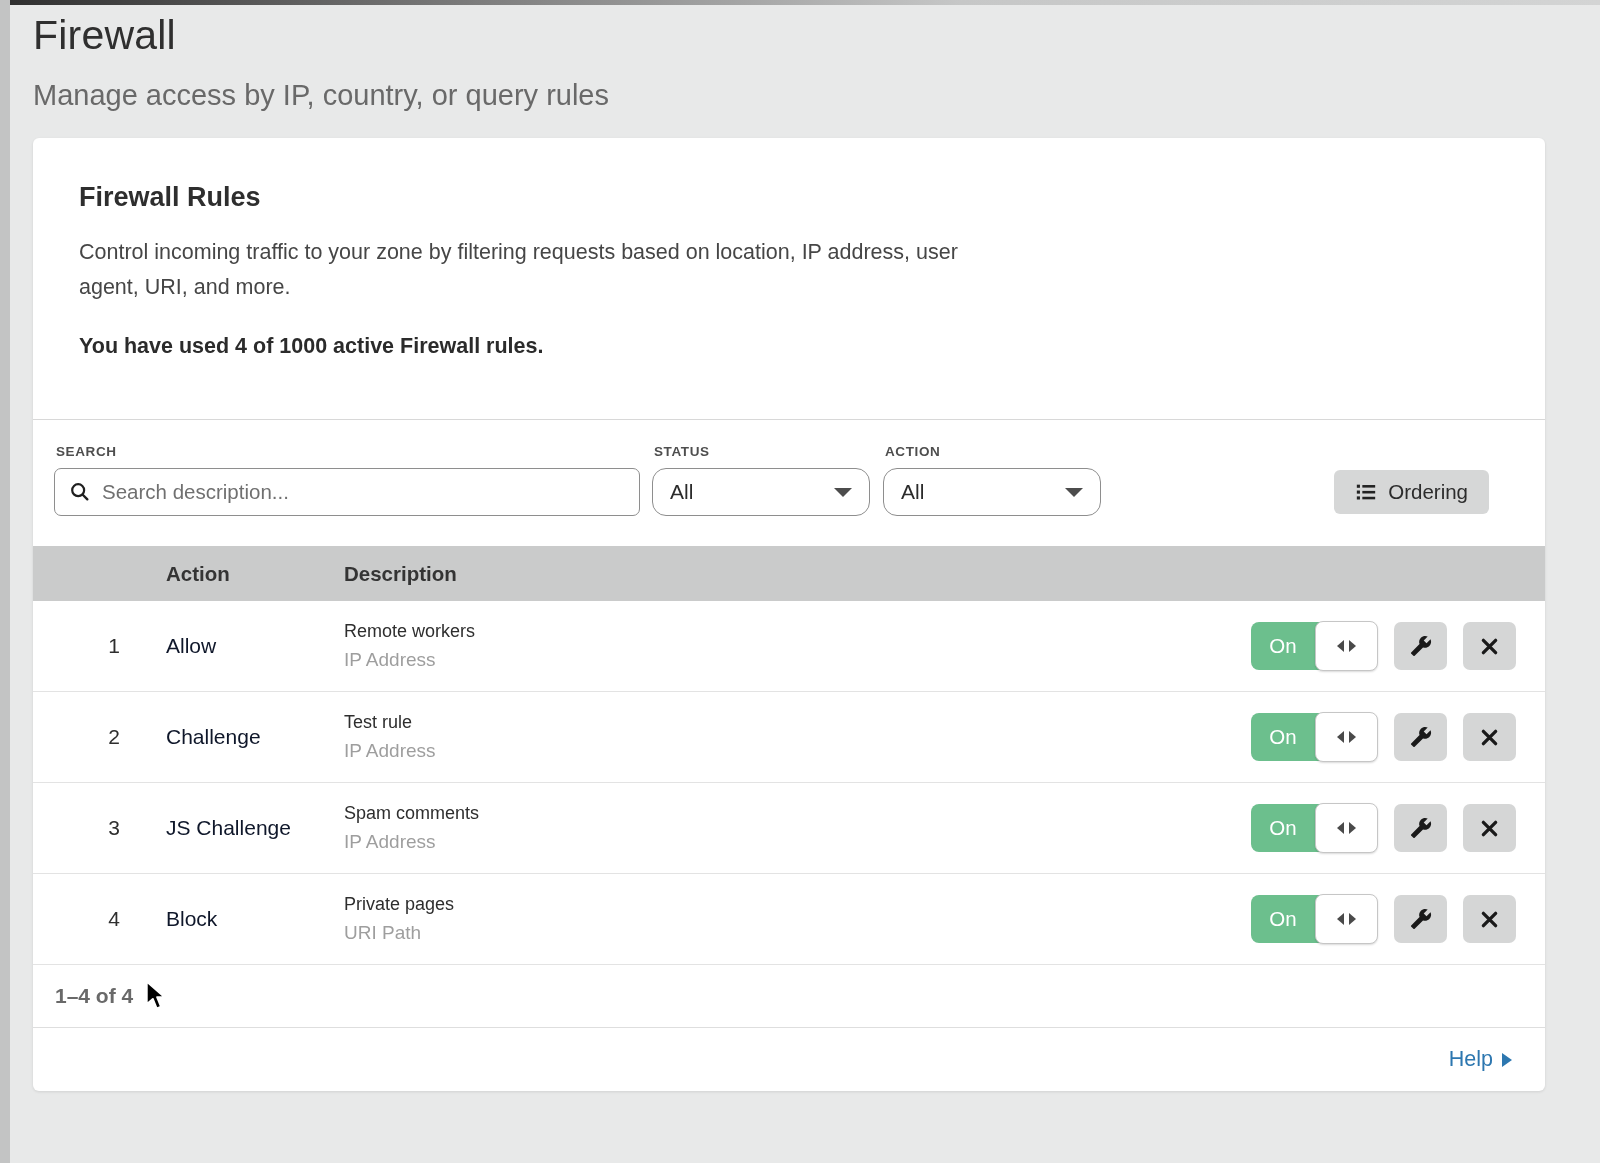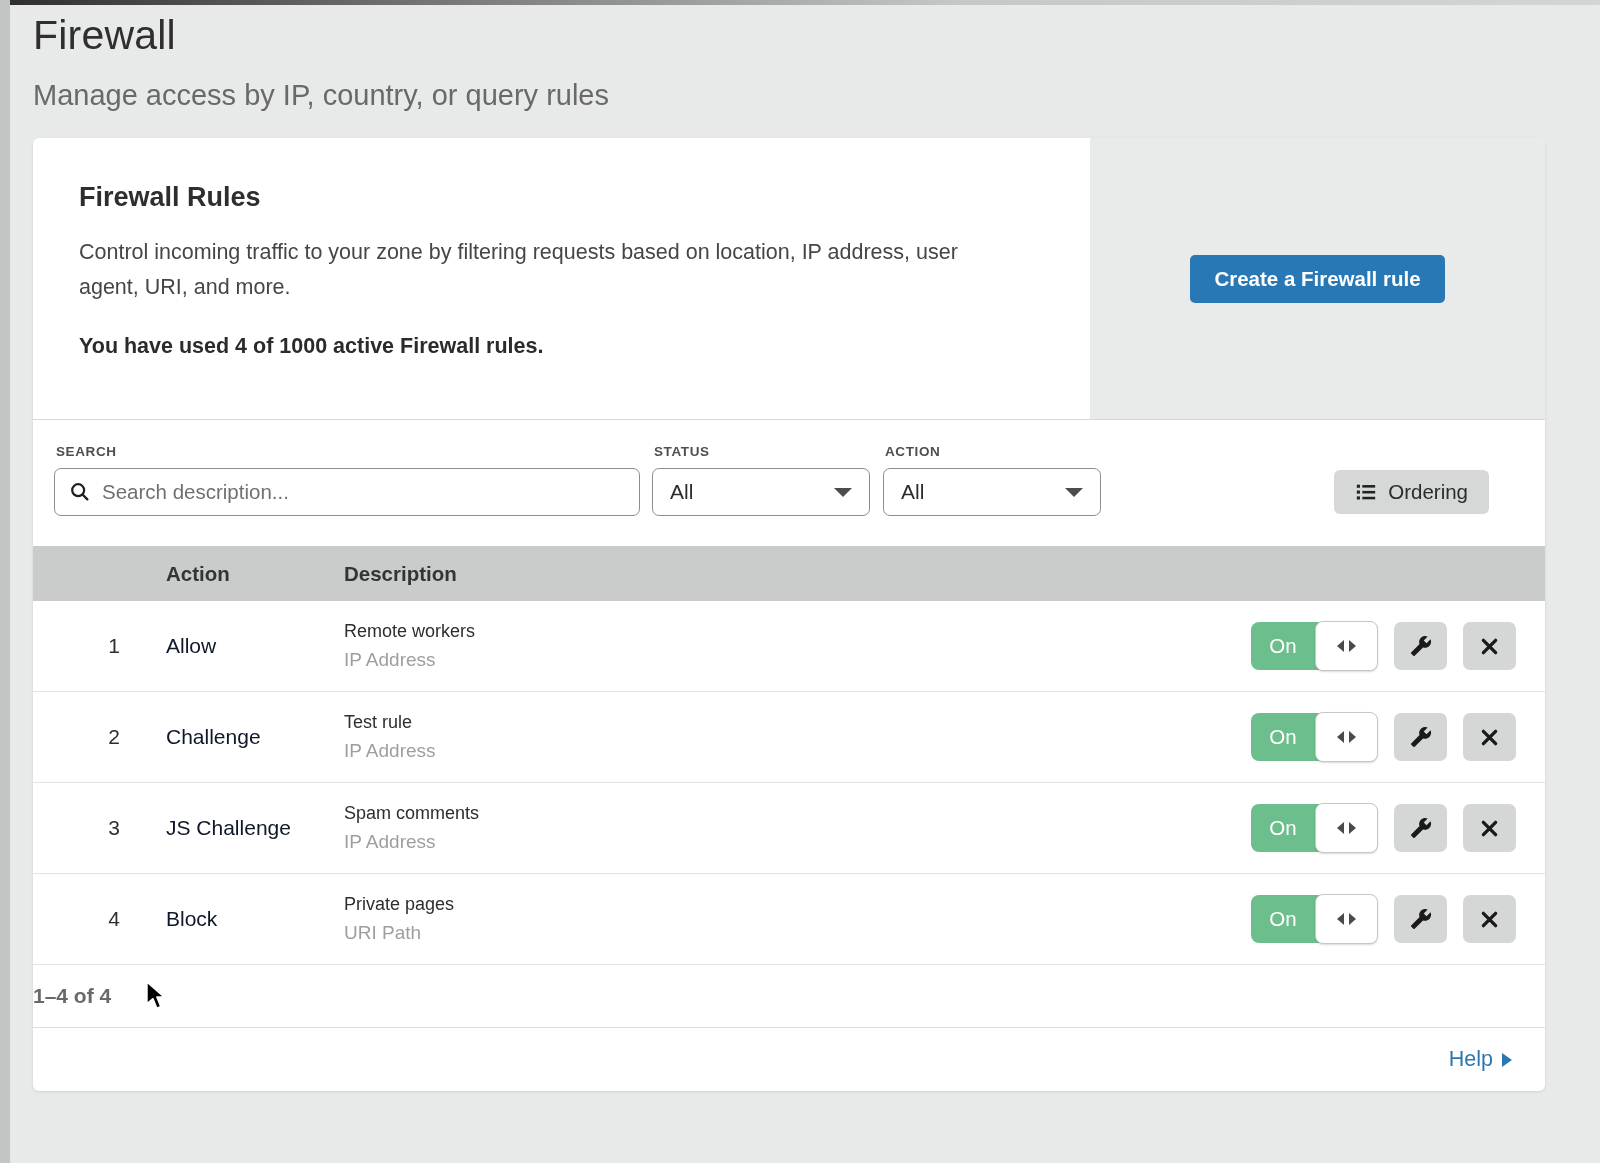--- a/index.html
+++ b/index.html
@@ -54,21 +54,21 @@
   .search-box {
     width: 586px; height: 48px; border: 1px solid #8e8e8e; border-radius: 7px;
     display: flex; align-items: center; padding: 0 14px; background: #fff;
   }
   .search-box input {
     border: none; outline: none; flex: 1; font-family: "Liberation Sans", sans-serif;
     font-size: 20.5px; color: #ef4444; background: transparent; margin-left: 11px;
   }
   .search-box input::placeholder { color: #707070; }
   .select-box {
-    width: 218px; height: 48px; border: 1px solid #8e8e8e; border-radius: 7px;
+    width: 218px; height: 48px; border: 1px solid #8e8e8e; border-radius: 14px;
     display: flex; align-items: center; justify-content: space-between;
     padding: 0 17px; background: #fff; cursor: pointer;
   }
   .select-value { font-size: 21px; color: #2b2b2b; }
   .caret-down {
     width: 0; height: 0; border-left: 9px solid transparent; border-right: 9px solid transparent;
     border-top: 9px solid #4c4c4c;
   }
   .gap12 { width: 12px; } .gap13 { width: 13px; }
   .ordering-btn {
@@ -110,21 +110,21 @@
   }
   .tri-left { width: 0; height: 0; border-top: 6px solid transparent; border-bottom: 6px solid transparent; border-right: 7px solid #4a4a4a; }
   .tri-right { width: 0; height: 0; border-top: 6px solid transparent; border-bottom: 6px solid transparent; border-left: 7px solid #4a4a4a; }
 
   .icon-btn {
     width: 53px; height: 48px; background: #d5d6d6; border: none; border-radius: 7px;
     display: flex; align-items: center; justify-content: center; cursor: pointer;
   }
   .mg17 { width: 17px; flex-shrink: 0; } .mg16 { width: 16px; flex-shrink: 0; }
 
-  .pagination-row { height: 62px; display: flex; align-items: center; }
+  .pagination-row { height: 62px; display: flex; align-items: center; padding-left: 22px; }
   .pagination-text { font-size: 21px; font-weight: 700; color: #696969; }
 
   .help-row {
     height: 64px; border-top: 1px solid #dedede; display: flex; align-items: center;
     justify-content: flex-end; padding-right: 33px;
   }
   .help-link { display: flex; align-items: center; gap: 9px; cursor: pointer; text-decoration: none; }
   .help-text { font-size: 21.5px; color: #2d77b0; }
   .help-arrow { width: 0; height: 0; border-top: 7px solid transparent; border-bottom: 7px solid transparent; border-left: 10px solid #2d77b0; }
 
@@ -141,23 +141,20 @@
   <h1 class="page-title">Firewall</h1>
   <div class="page-subtitle">Manage access by IP, country, or query rules</div>
 
   <div class="card">
 
     <div class="intro">
       <div class="intro-left">
         <h2 class="intro-heading">Firewall Rules</h2>
         <p class="intro-desc">Control incoming traffic to your zone by filtering requests based on location, IP address, user agent, URI, and more.</p>
         <p class="intro-usage">You have used 4 of 1000 active Firewall rules.</p>
-      </div>
-      <div class="intro-right">
-        <button class="create-btn">Create a Firewall rule</button>
       </div>
     </div>
 
     <div class="filters">
       <div class="filter-group">
         <label class="filter-label">SEARCH</label>
         <div class="search-box">
           <svg width="22" height="22" viewBox="0 0 24 24">
             <circle cx="10" cy="10" r="6.5" fill="none" stroke="#1f1f1f" stroke-width="2.4"></circle>
             <line x1="15" y1="15" x2="20" y2="20" stroke="#1f1f1f" stroke-width="2.6" stroke-linecap="round"></line>

